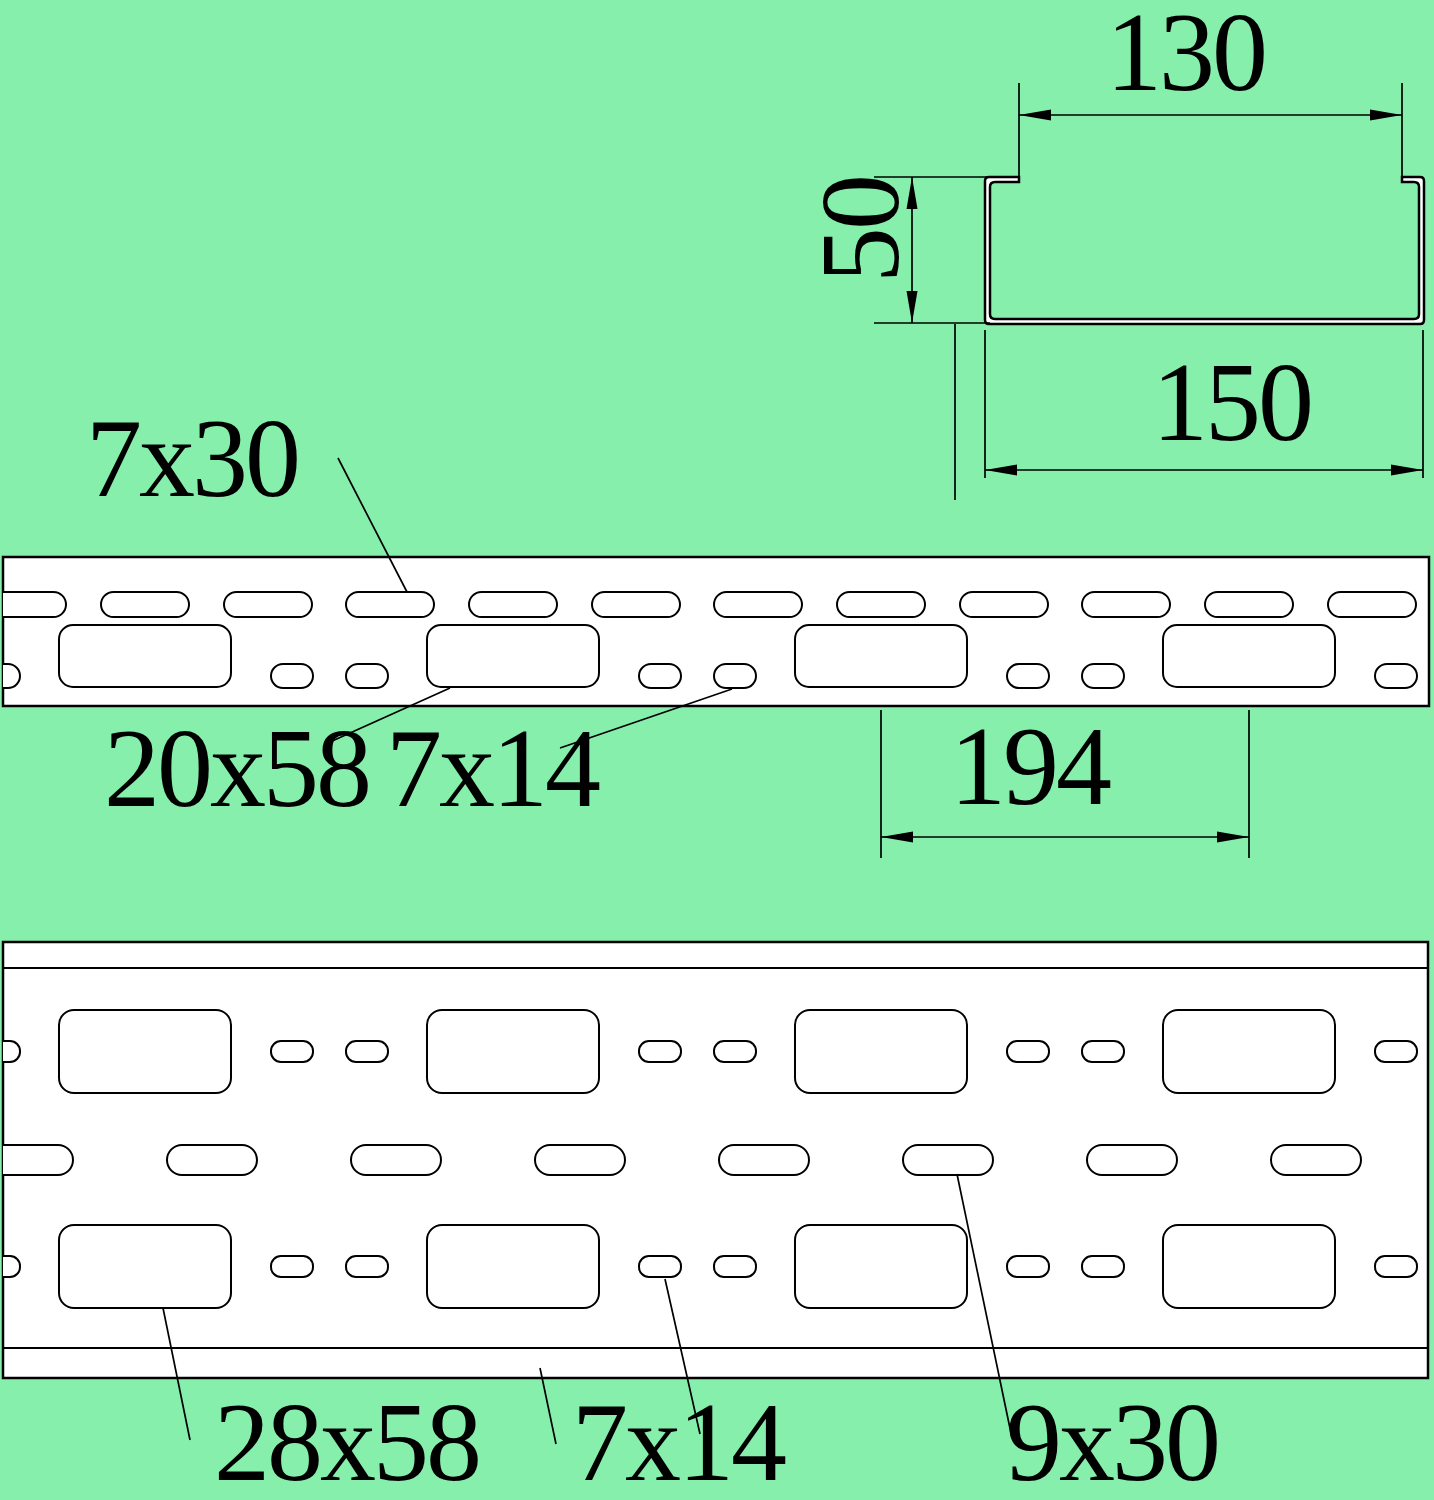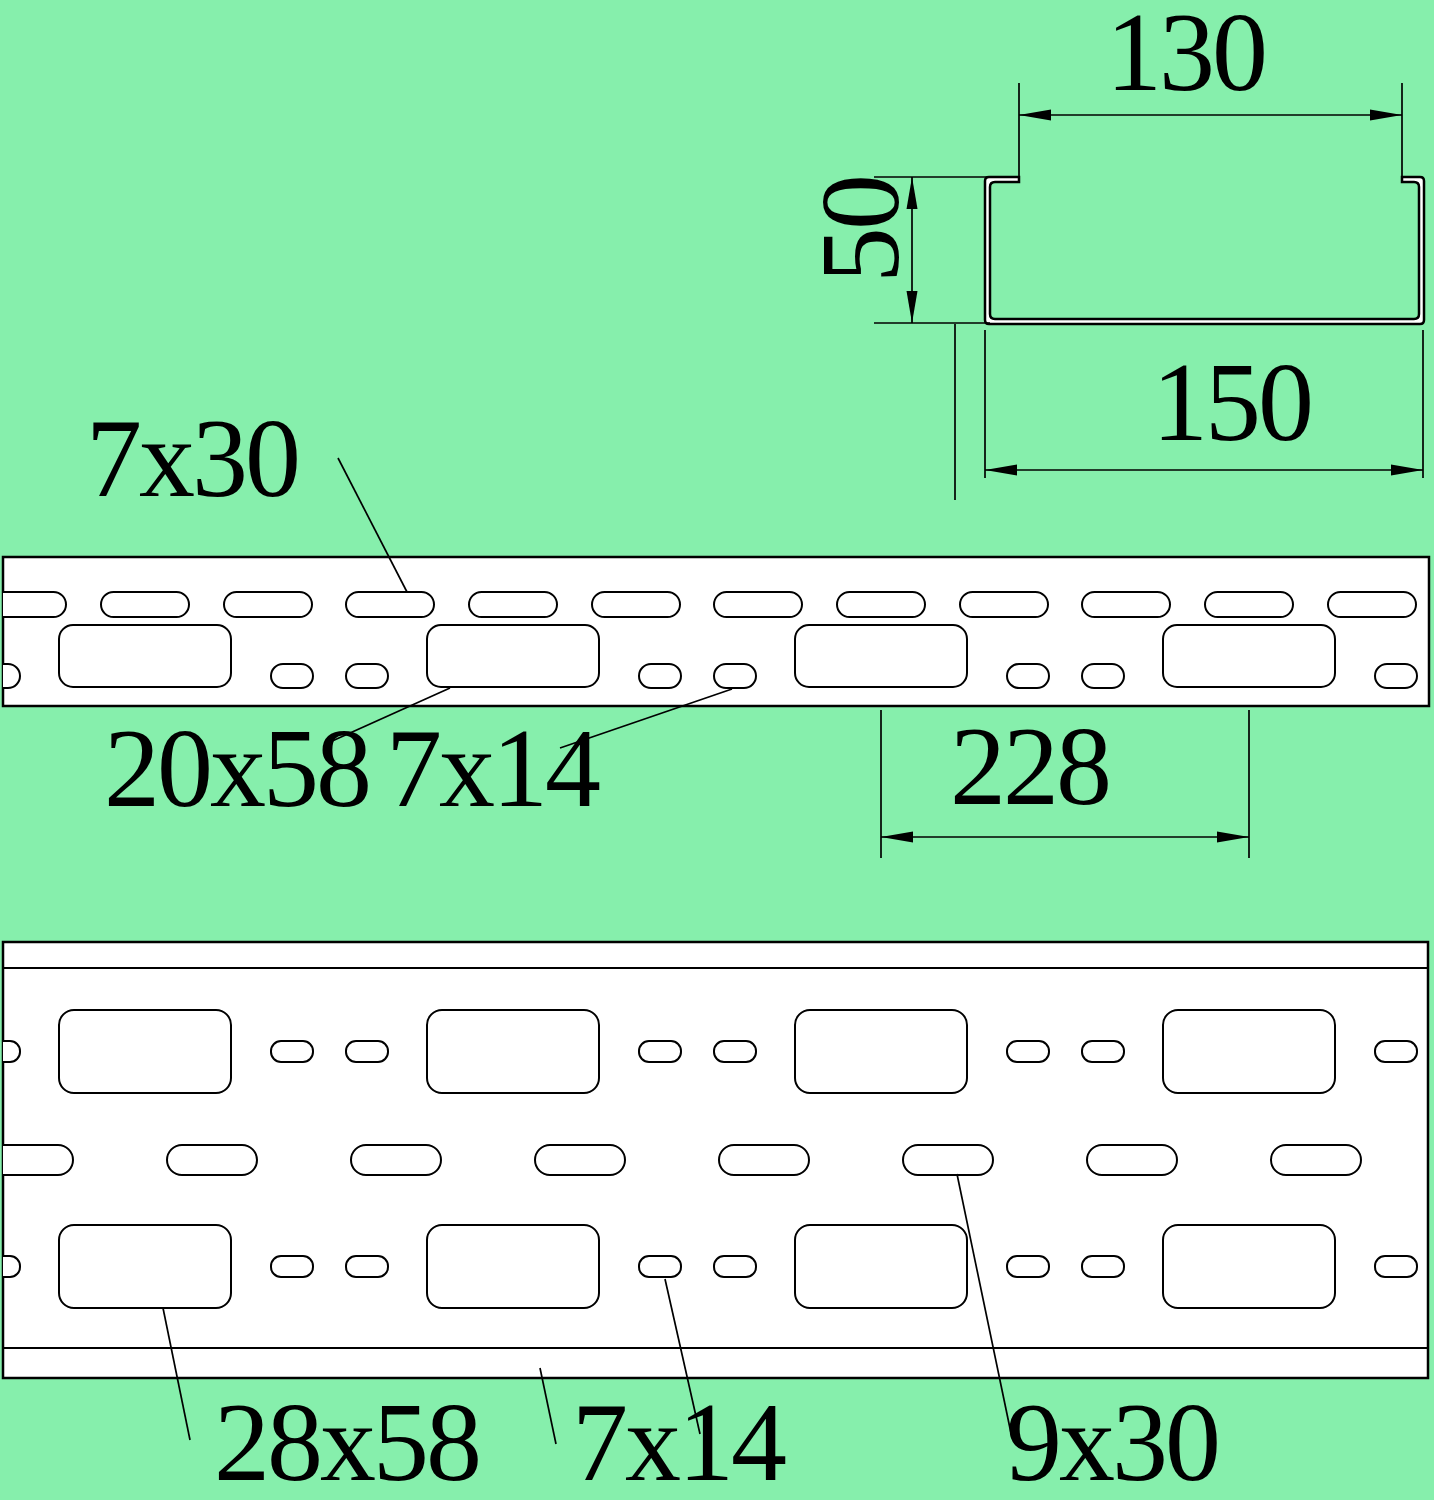--- a/index.html
+++ b/index.html
@@ -135,17 +135,17 @@
         <line x1="957" y1="1174" x2="1012" y2="1438" stroke="#000" stroke-width="1.7"></line>
       </g>
     </svg>
 
   <div class="lbl lbl-130">130</div>
   <div class="lbl lbl-50">50</div>
   <div class="lbl lbl-150">150</div>
   <div class="lbl lbl-7x30">7x30</div>
   <div class="lbl lbl-20x58">20x58</div>
   <div class="lbl lbl-7x14-side">7x14</div>
-  <div class="lbl lbl-125">228</div>
+  <div class="lbl lbl-125">194</div>
   <div class="lbl lbl-28x58">28x58</div>
   <div class="lbl lbl-7x14-bottom">7x14</div>
   <div class="lbl lbl-9x30">9x30</div>
 </div>
 
 </body></html>

